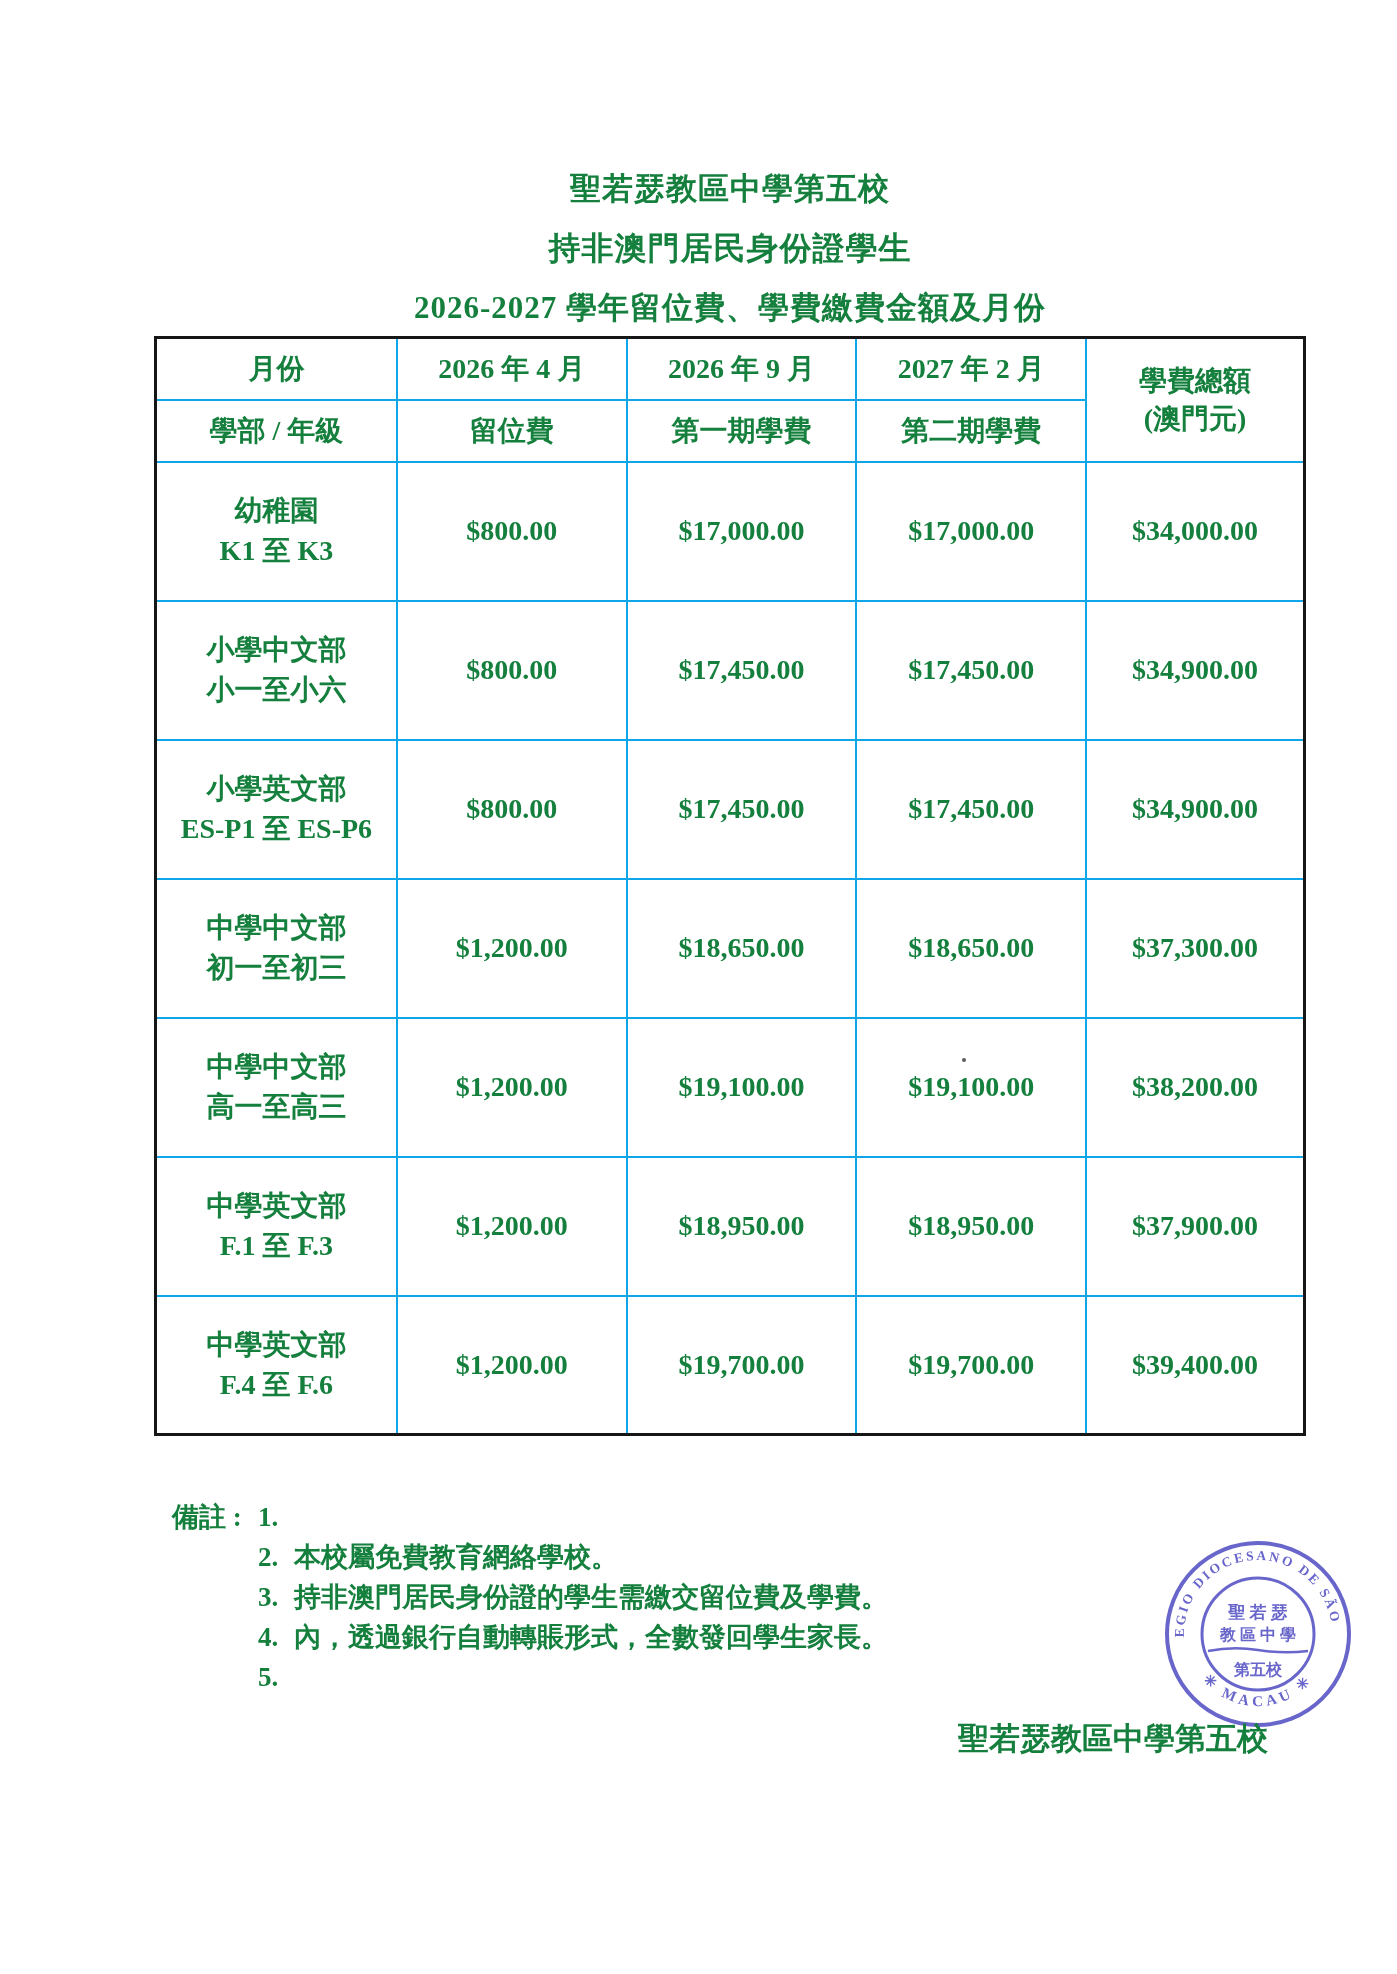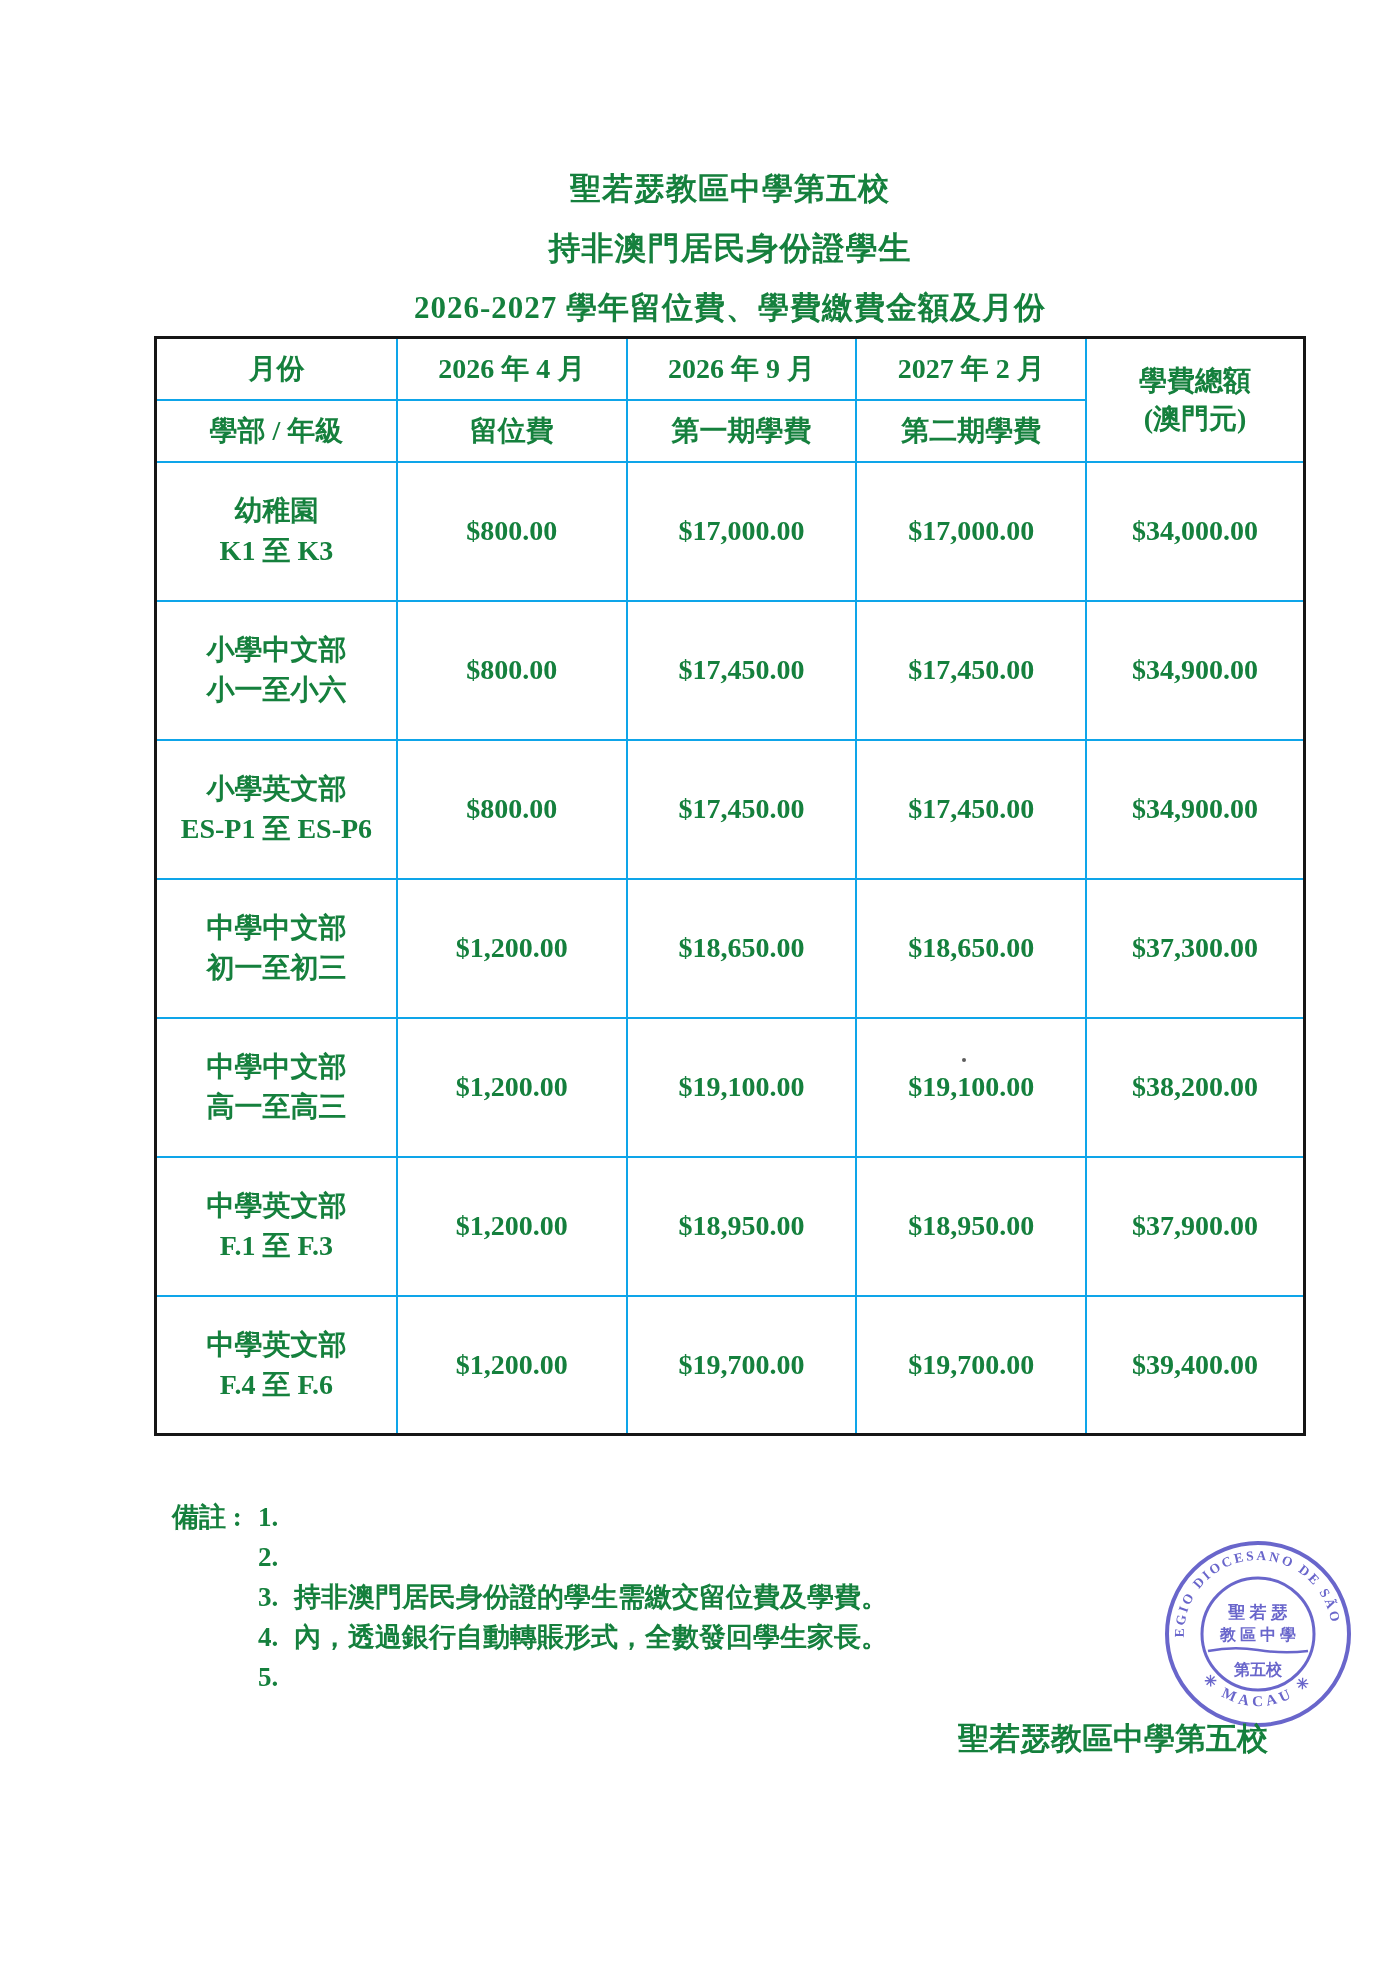--- a/index.html
+++ b/index.html
@@ -178,20 +178,21 @@
   </table>
 
   <div class="notes">
     <div class="note-row">
       <span class="notes-label">備註 :</span>
       <span class="note-num">1.</span>
     </div>
     <div class="note-row">
       <span class="notes-label"></span>
       <span class="note-num">2.</span>
+      <span class="note-text">本校屬免費教育網絡學校。</span>
     </div>
     <div class="note-row">
       <span class="notes-label"></span>
       <span class="note-num">3.</span>
       <span class="note-text">持非澳門居民身份證的學生需繳交留位費及學費。</span>
     </div>
     <div class="note-row">
       <span class="notes-label"></span>
       <span class="note-num">4.</span>
       <span class="note-text">

